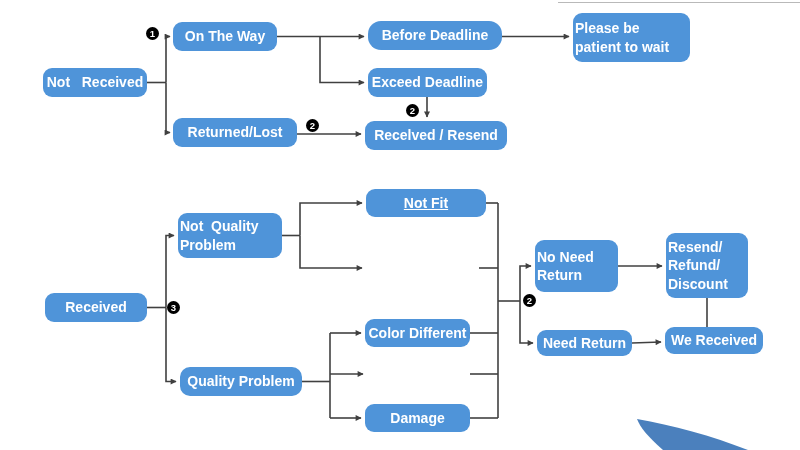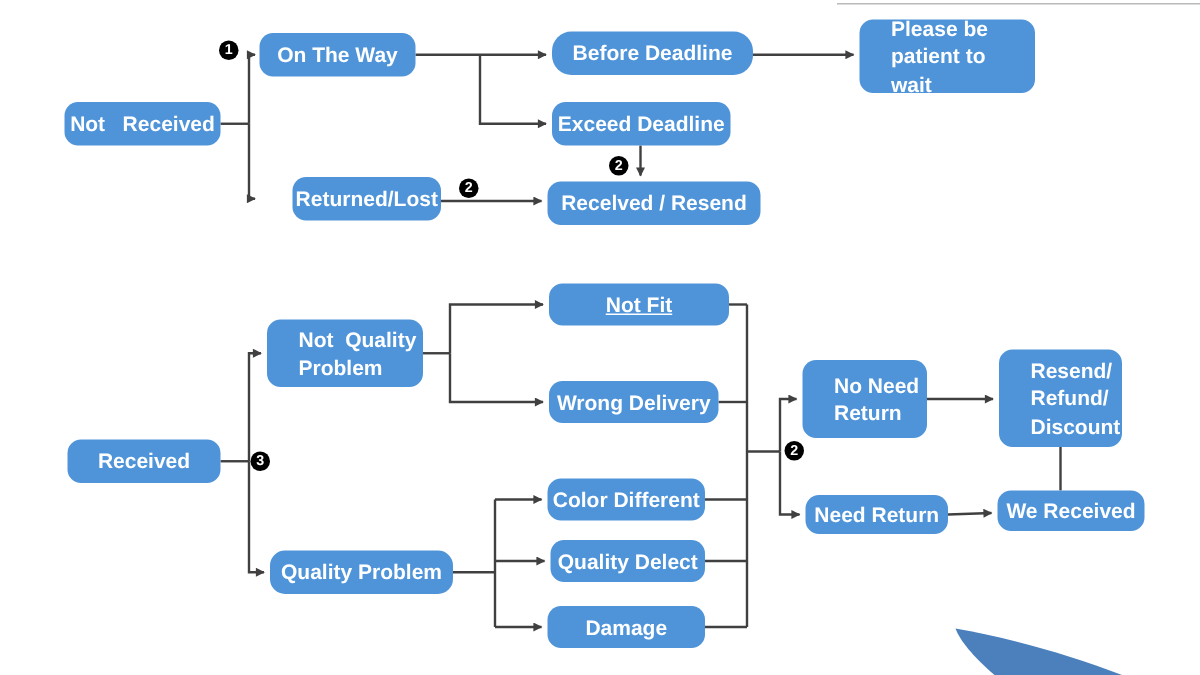--- a/index.html
+++ b/index.html
@@ -6,21 +6,21 @@
   #stage{
     position:relative;width:800px;height:450px;background:#ffffff;overflow:hidden;
     font-family:"Liberation Sans",sans-serif;
   }
   #wires{position:absolute;left:0;top:0;width:800px;height:450px;}
   .node{
     position:absolute;background:#4f94d9;color:#ffffff;font-weight:bold;font-size:14px;
     border-radius:9px;display:flex;align-items:center;justify-content:center;
     text-align:center;white-space:pre-wrap;line-height:1.3;box-sizing:border-box;
   }
-  .node.left{justify-content:flex-start;text-align:left;padding-left:21px;padding-right:3px;}
+  .node.left{justify-content:flex-start;text-align:left;padding-left:2px;padding-right:3px;}
   .badge{
     position:absolute;width:13px;height:13px;background:#000000;border-radius:50%;
     color:#ffffff;font-size:9.5px;font-weight:bold;display:flex;align-items:center;
     justify-content:center;line-height:1;
   }
   .topline{position:absolute;left:558px;top:2px;width:242px;height:1px;background:#b9b9b9;}
 </style>
 </head>
 <body>
 
@@ -69,35 +69,33 @@
       <polyline points="618,266 662,266" marker-end="url(#arw)"></polyline>
       <polyline points="632,343 661,342" marker-end="url(#arw)"></polyline>
       <polyline points="707,298 707,327"></polyline>
     </g>
 
     <path d="M637,419 C672,425 712,436 748,450 L663,450 C648,437 640,427 637,419 Z" fill="#4b80bd"></path>
   </svg>
 
   <div class="node" style="left:43px;top:68px;width:104px;height:29px;">Not   Received</div>
   <div class="node" style="left:173px;top:22px;width:104px;height:29px;">On The Way</div>
-  <div class="node" style="left:173px;top:118px;width:99px;height:29px;margin-left:22px;">Returned/Lost</div>
+  <div class="node" style="left:173px;top:118px;width:124px;height:29px;">Returned/Lost</div>
   <div class="node" style="left:368px;top:21px;width:134px;height:29px;border-radius:13px;">Before Deadline</div>
   <div class="node" style="left:368px;top:68px;width:119px;height:29px;">Exceed Deadline</div>
   <div class="node left" style="left:573px;top:13px;width:117px;height:49px;">Please be
 patient to wait</div>
   <div class="node" style="left:365px;top:121px;width:142px;height:29px;">Recelved / Resend</div>
 
   <div class="node" style="left:45px;top:293px;width:102px;height:29px;">Received</div>
   <div class="node left" style="left:178px;top:213px;width:104px;height:45px;">Not  Quality
 Problem</div>
   <div class="node" style="left:180px;top:367px;width:122px;height:29px;border-radius:10px;">Quality Problem</div>
   <div class="node" style="left:366px;top:189px;width:120px;height:28px;text-decoration:underline;">Not Fit</div>
-  <div class="node" style="left:366px;top:254px;width:113px;height:28px;">Wrong Delivery</div>
   <div class="node" style="left:365px;top:319px;width:105px;height:28px;">Color Different</div>
-  <div class="node" style="left:367px;top:360px;width:103px;height:28px;">Quality Delect</div>
   <div class="node" style="left:365px;top:404px;width:105px;height:28px;text-align:center;">Damage</div>
   <div class="node left" style="left:535px;top:240px;width:83px;height:52px;">No Need
 Return</div>
   <div class="node" style="left:537px;top:330px;width:95px;height:26px;">Need Return</div>
   <div class="node left" style="left:666px;top:233px;width:82px;height:65px;">Resend/
 Refund/
 Discount</div>
   <div class="node" style="left:665px;top:327px;width:98px;height:27px;">We Received</div>
 
   <span class="badge" style="left:146px;top:27px;">1</span>

